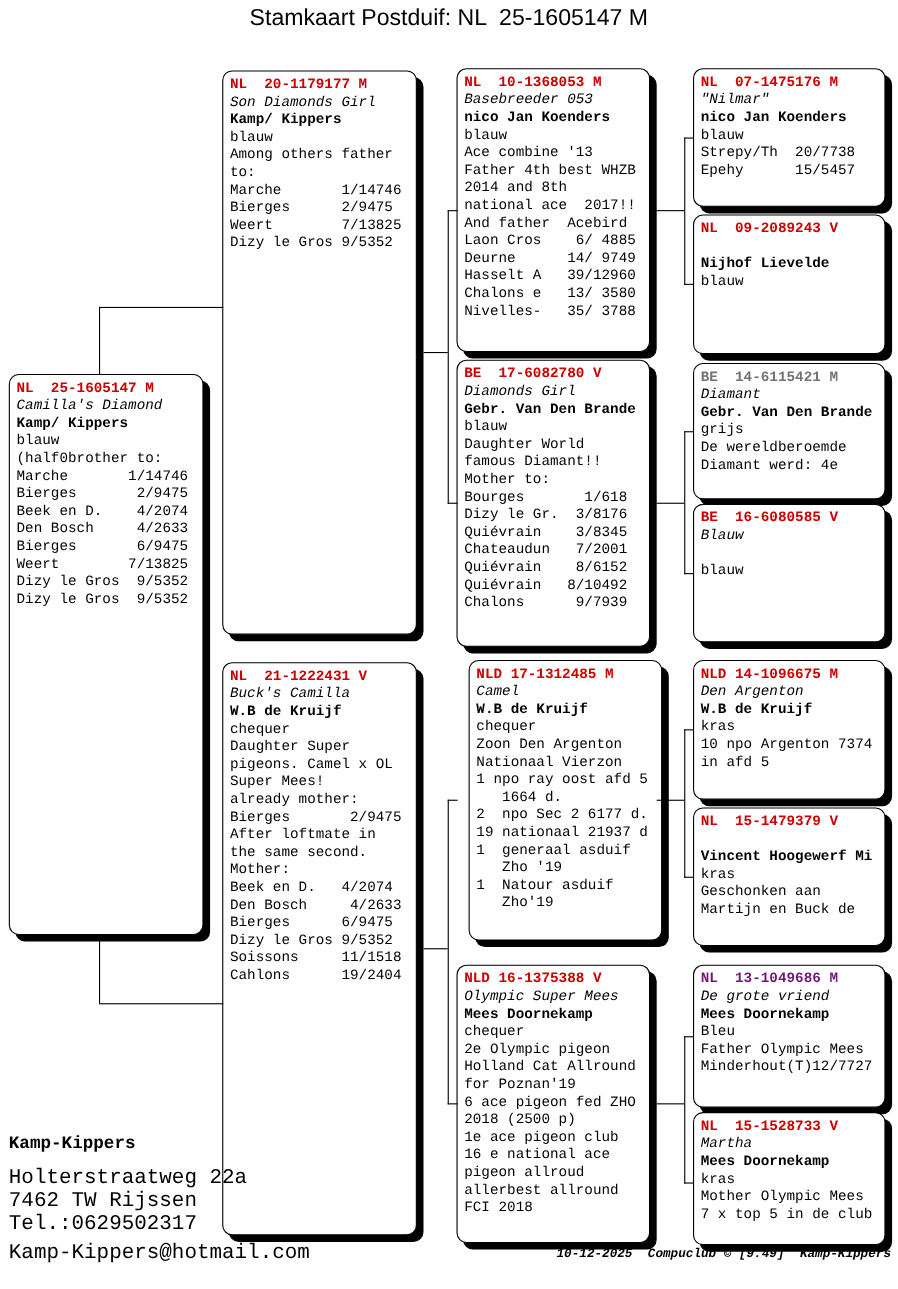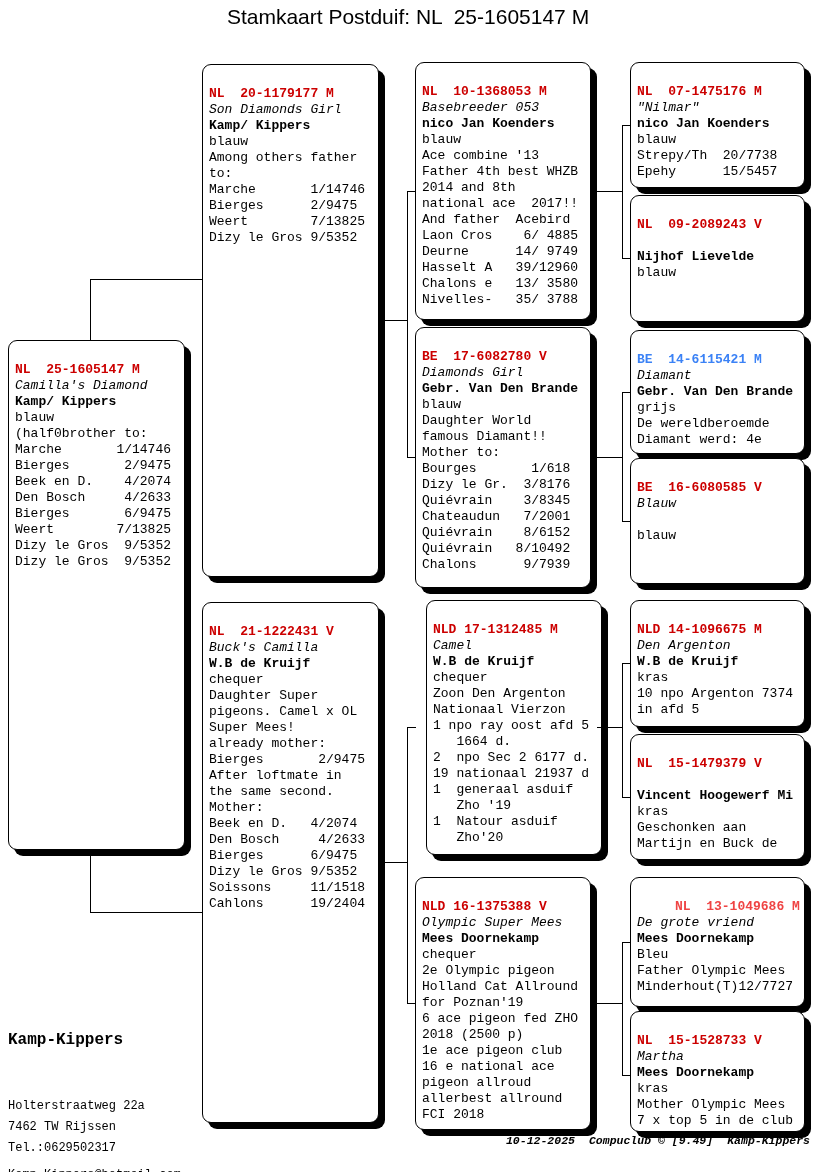--- a/index.html
+++ b/index.html
@@ -8,30 +8,30 @@
     font-family:"Liberation Mono","DejaVu Sans Mono",monospace;
     overflow:hidden;
   }
   .title{
     position:absolute;left:0;right:0;top:5px;text-align:center;
     font-family:"Liberation Sans","DejaVu Sans",sans-serif;
     font-size:21px;color:#000;white-space:pre;
   }
   .pbox{
     position:absolute;background:#fff;border:1.5px solid #000;border-radius:9px;
-    box-shadow:6px 6px 0 #000;padding:21px 6px;box-sizing:border-box;
+    box-shadow:6px 6px 0 #000;padding:4px 6px;box-sizing:border-box;
     font-size:13px;
   }
   .ln{white-space:pre;height:16px;line-height:16px;color:#000;}
   .ln.r{font-weight:bold;}
   .ln.i{font-style:italic;}
   .ln.b{font-weight:bold;}
   .cl{position:absolute;background:#000;}
   .owner-name{position:absolute;left:8px;top:1031px;font-size:16px;font-weight:bold;}
-  .owner-line{position:absolute;left:8px;font-size:12px;margin-top:40px;}
+  .owner-line{position:absolute;left:8px;font-size:19px;}
   .footer-right{
     position:absolute;right:6px;top:1134px;font-size:11.5px;font-style:italic;
     white-space:pre;
     font-weight:bold;
   }
   .footer-right span{margin-left:14px;}
 </style>
 </head>
 <body>
 
@@ -123,21 +123,21 @@
     <div class="ln ">chequer</div>
     <div class="ln ">Zoon Den Argenton</div>
     <div class="ln ">Nationaal Vierzon</div>
     <div class="ln ">1 npo ray oost afd 5</div>
     <div class="ln ">   1664 d.</div>
     <div class="ln ">2  npo Sec 2 6177 d.</div>
     <div class="ln ">19 nationaal 21937 d</div>
     <div class="ln ">1  generaal asduif</div>
     <div class="ln ">   Zho '19</div>
     <div class="ln ">1  Natour asduif</div>
-    <div class="ln ">   Zho'20</div>
+    <div class="ln ">   Zho'19</div>
   </div>
 <div class="pbox" style="left:415px;top:877px;width:176px;height:253px">
     <div class="ln r" style="color: rgb(204, 0, 0);">NLD 16-1375388 V</div>
     <div class="ln i">Olympic Super Mees</div>
     <div class="ln b">Mees Doornekamp</div>
     <div class="ln ">chequer</div>
     <div class="ln ">2e Olympic pigeon</div>
     <div class="ln ">Holland Cat Allround</div>
     <div class="ln ">for Poznan'19</div>
     <div class="ln ">6 ace pigeon fed ZHO</div>
@@ -156,21 +156,21 @@
     <div class="ln ">Strepy/Th  20/7738</div>
     <div class="ln ">Epehy      15/5457</div>
   </div>
 <div class="pbox" style="left:630px;top:195px;width:175px;height:127px">
     <div class="ln r" style="color: rgb(204, 0, 0);">NL  09-2089243 V</div>
     <div class="ln "> </div>
     <div class="ln b">Nijhof Lievelde</div>
     <div class="ln ">blauw</div>
   </div>
 <div class="pbox" style="left:630px;top:330px;width:175px;height:124px">
-    <div class="ln r" style="color: #3b82f6;">BE  14-6115421 M</div>
+    <div class="ln r" style="color: #737373;">BE  14-6115421 M</div>
     <div class="ln i">Diamant</div>
     <div class="ln b">Gebr. Van Den Brande</div>
     <div class="ln ">grijs</div>
     <div class="ln ">De wereldberoemde</div>
     <div class="ln ">Diamant werd: 4e</div>
   </div>
 <div class="pbox" style="left:630px;top:458px;width:175px;height:126px">
     <div class="ln r" style="color: rgb(204, 0, 0);">BE  16-6080585 V</div>
     <div class="ln i">Blauw</div>
     <div class="ln "> </div>
@@ -186,21 +186,21 @@
   </div>
 <div class="pbox" style="left:630px;top:734px;width:175px;height:126px">
     <div class="ln r" style="color: rgb(204, 0, 0);">NL  15-1479379 V</div>
     <div class="ln "> </div>
     <div class="ln b">Vincent Hoogewerf Mi</div>
     <div class="ln ">kras</div>
     <div class="ln ">Geschonken aan</div>
     <div class="ln ">Martijn en Buck de</div>
   </div>
 <div class="pbox" style="left:630px;top:877px;width:175px;height:130px">
-    <div class="ln r" style="color: #ef4444; margin-left: 38px;">NL  13-1049686 M</div>
+    <div class="ln r" style="color: #701a75;">NL  13-1049686 M</div>
     <div class="ln i">De grote vriend</div>
     <div class="ln b">Mees Doornekamp</div>
     <div class="ln ">Bleu</div>
     <div class="ln ">Father Olympic Mees</div>
     <div class="ln ">Minderhout(T)12/7727</div>
   </div>
 <div class="pbox" style="left:630px;top:1011px;width:175px;height:121px">
     <div class="ln r" style="color: rgb(204, 0, 0);">NL  15-1528733 V</div>
     <div class="ln i">Martha</div>
     <div class="ln b">Mees Doornekamp</div>

